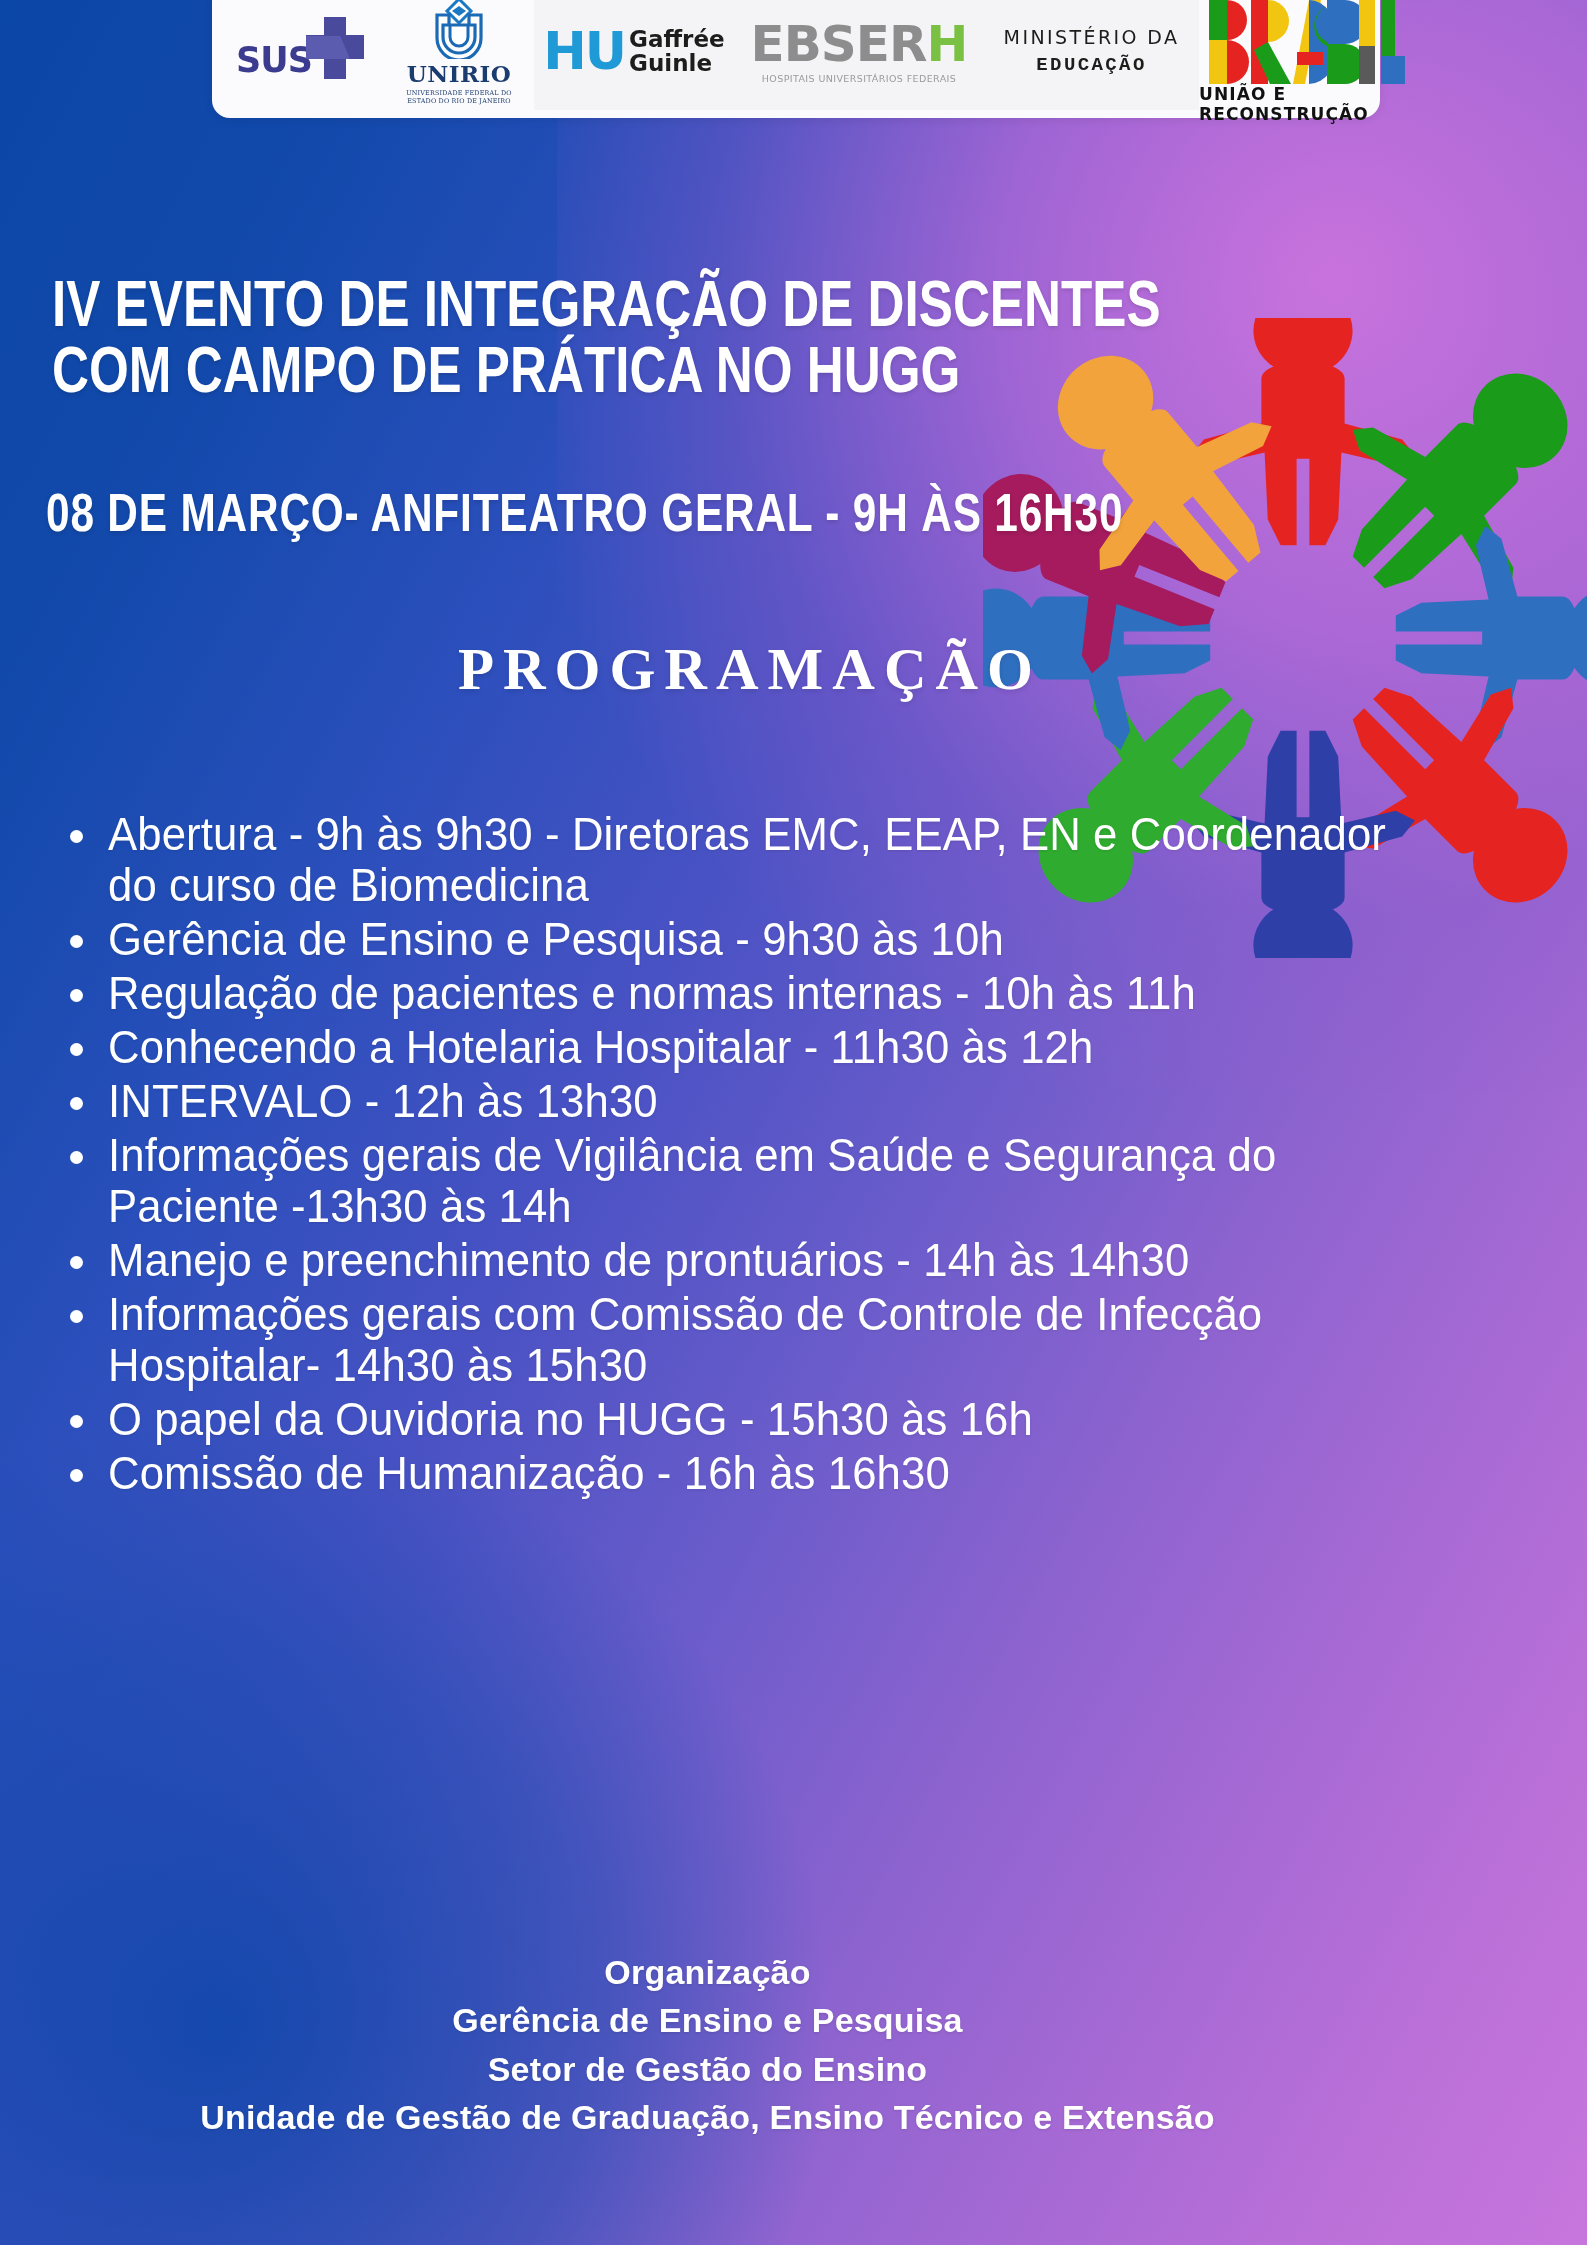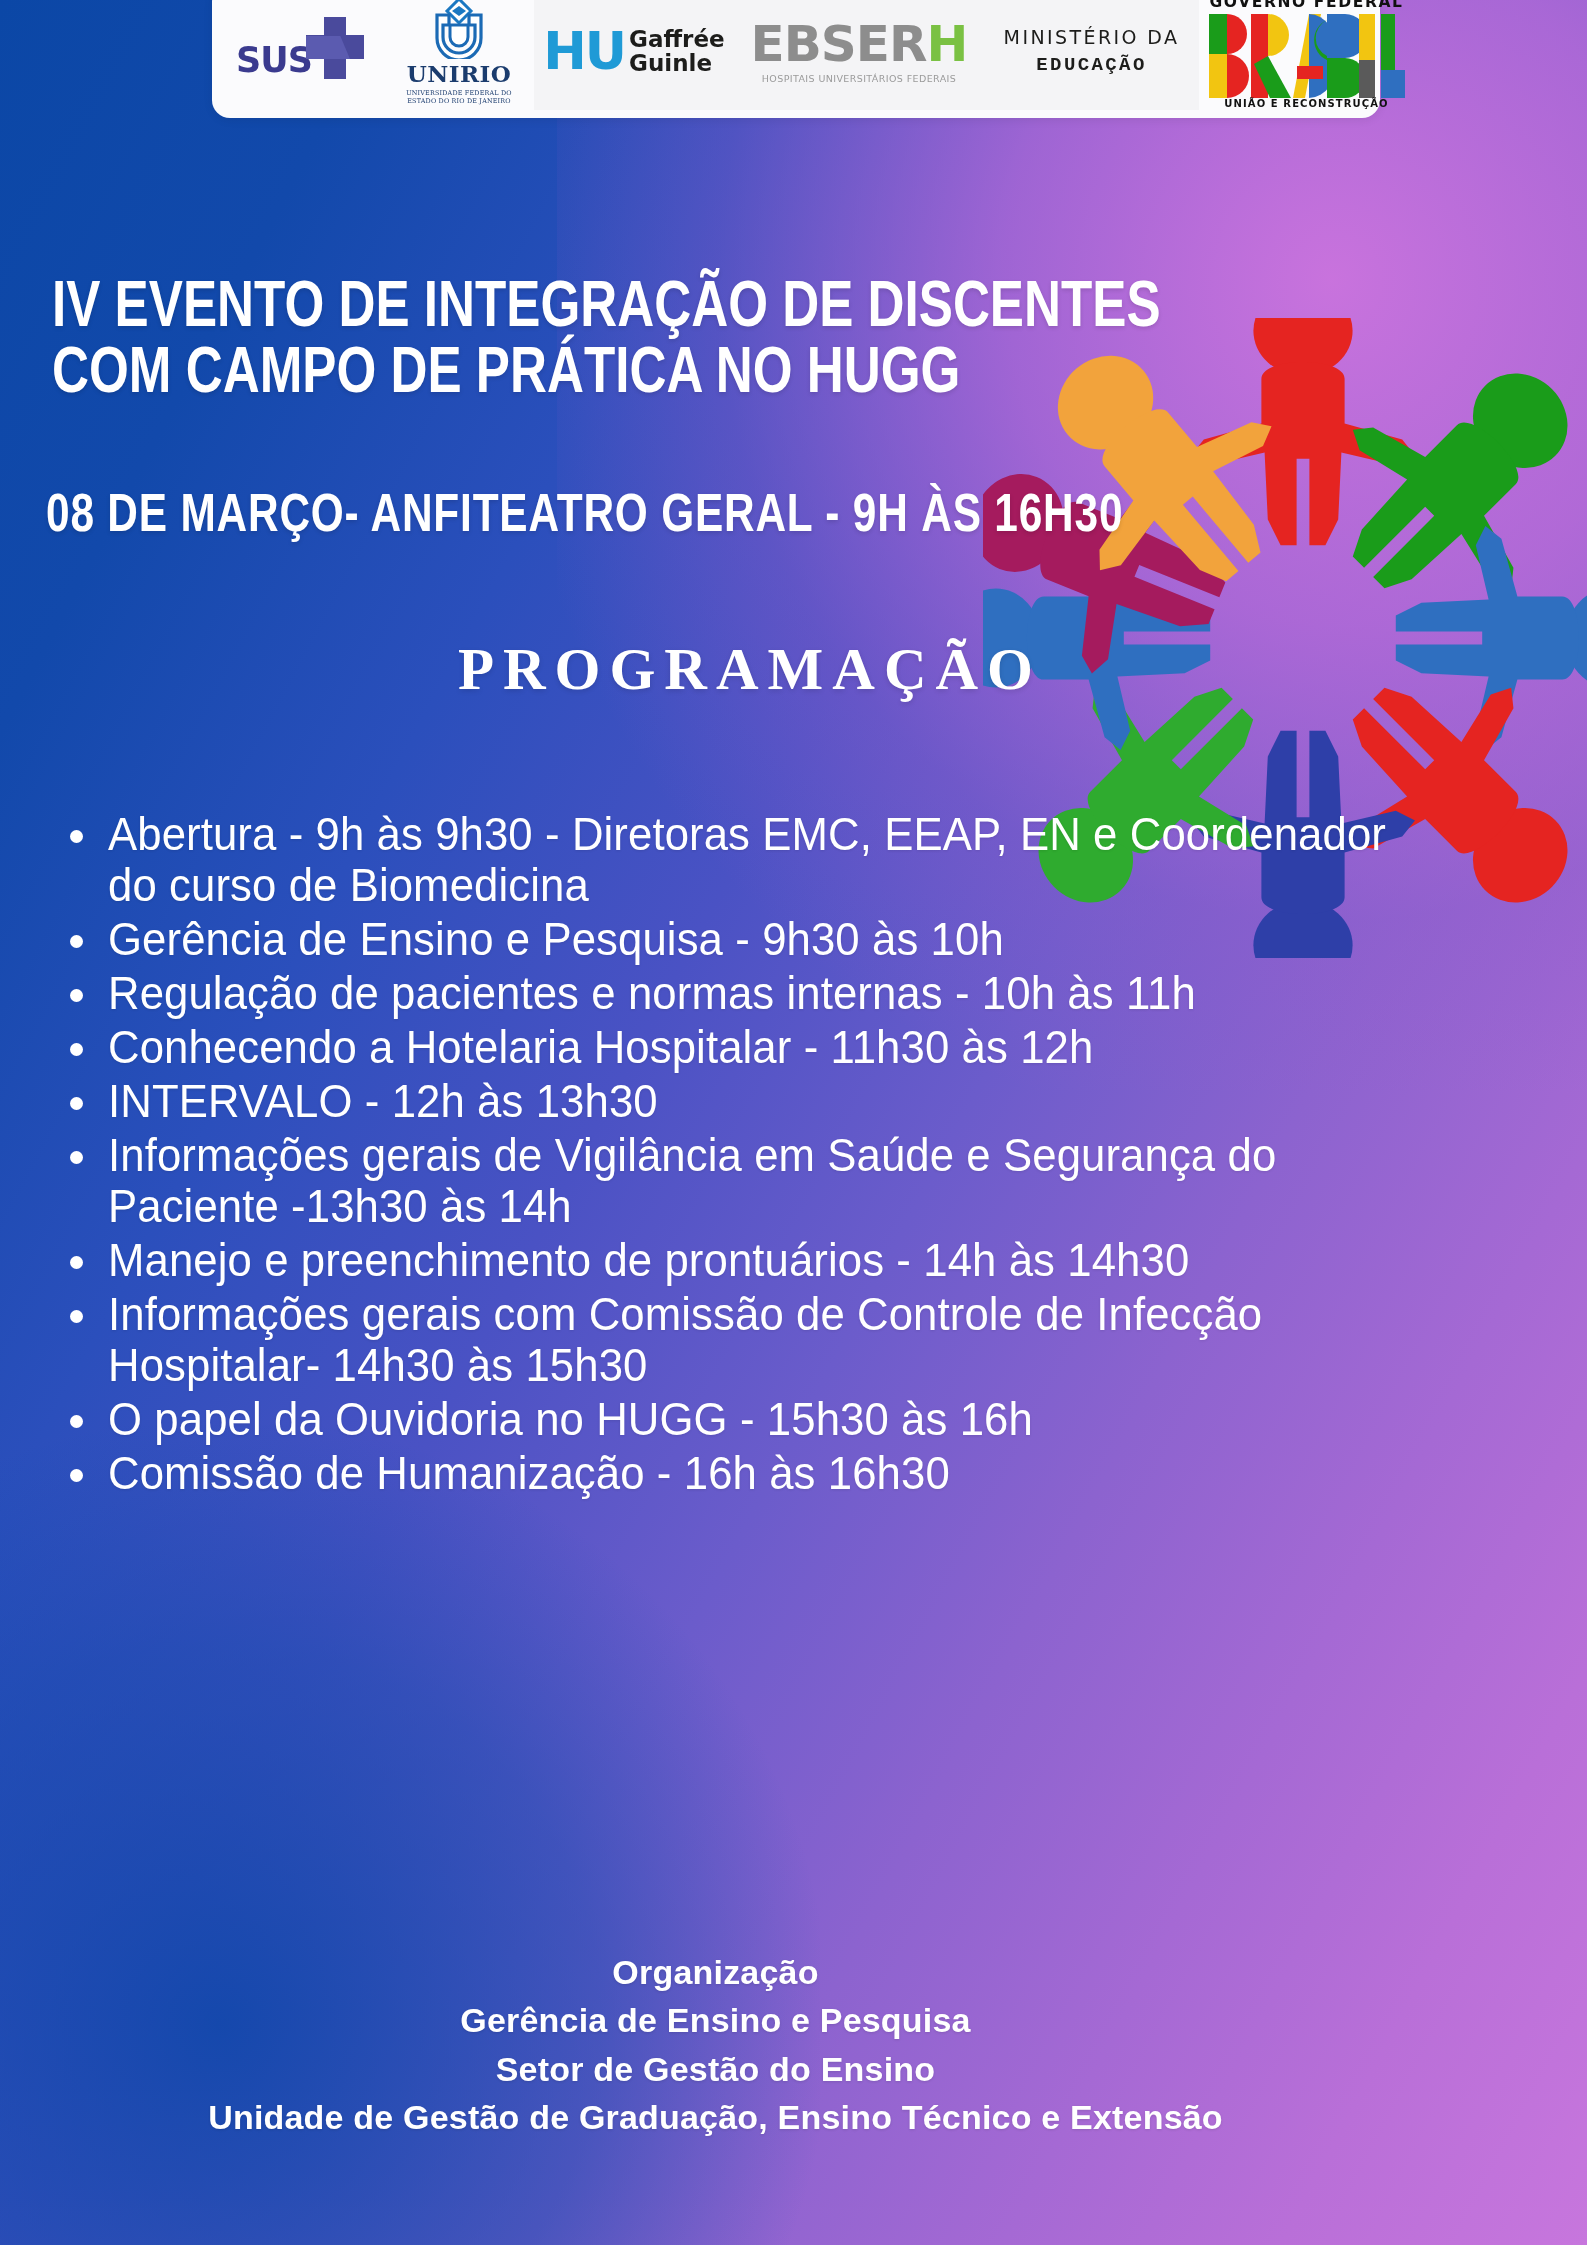--- a/index.html
+++ b/index.html
@@ -125,21 +125,21 @@
   }
   
   .gov{width:215px;flex-direction:column;}
   .gov .g-top{
     font-family:"DejaVu Sans", sans-serif;
     font-weight:bold;font-size:15.5px;color:#111;letter-spacing:1.6px;
     margin-bottom:3px;
   }
   .gov .g-bot{
     font-family:"DejaVu Sans", sans-serif;
-    font-weight:bold;font-size:10px;color:#111;letter-spacing:1.1px;
+    font-weight:bold;font-size:17px;color:#111;letter-spacing:1.1px;
   }
   .gov svg{display:block;}
 
   
   #people{
     position:absolute;
     right:-36px;top:318px;
     width:640px;height:640px;
     pointer-events:none;
   }
@@ -191,21 +191,21 @@
     text-shadow:0 1px 3px rgba(0,0,0,.10);
   }
   #proglist li .txt{display:block;transform:scaleX(.93);transform-origin:left center;}
   #proglist li::before{
     content:"";
     position:absolute;left:14px;top:22px;
     width:13px;height:13px;border-radius:50%;
     background:#fff;
   }
   #footer{
-    position:absolute;left:12px;top:1948px;width:1407px;
+    position:absolute;left:4px;top:1948px;width:1407px;
     text-align:center;color:#fff;
     font-family:"Liberation Sans Narrow","Liberation Sans", sans-serif;
     font-weight:bold;
     font-size:34px;
     line-height:1.42;
     letter-spacing:.2px;
     text-shadow:0 1px 3px rgba(0,0,0,.12);
   }
   #footer div{display:block;}
 </style>

